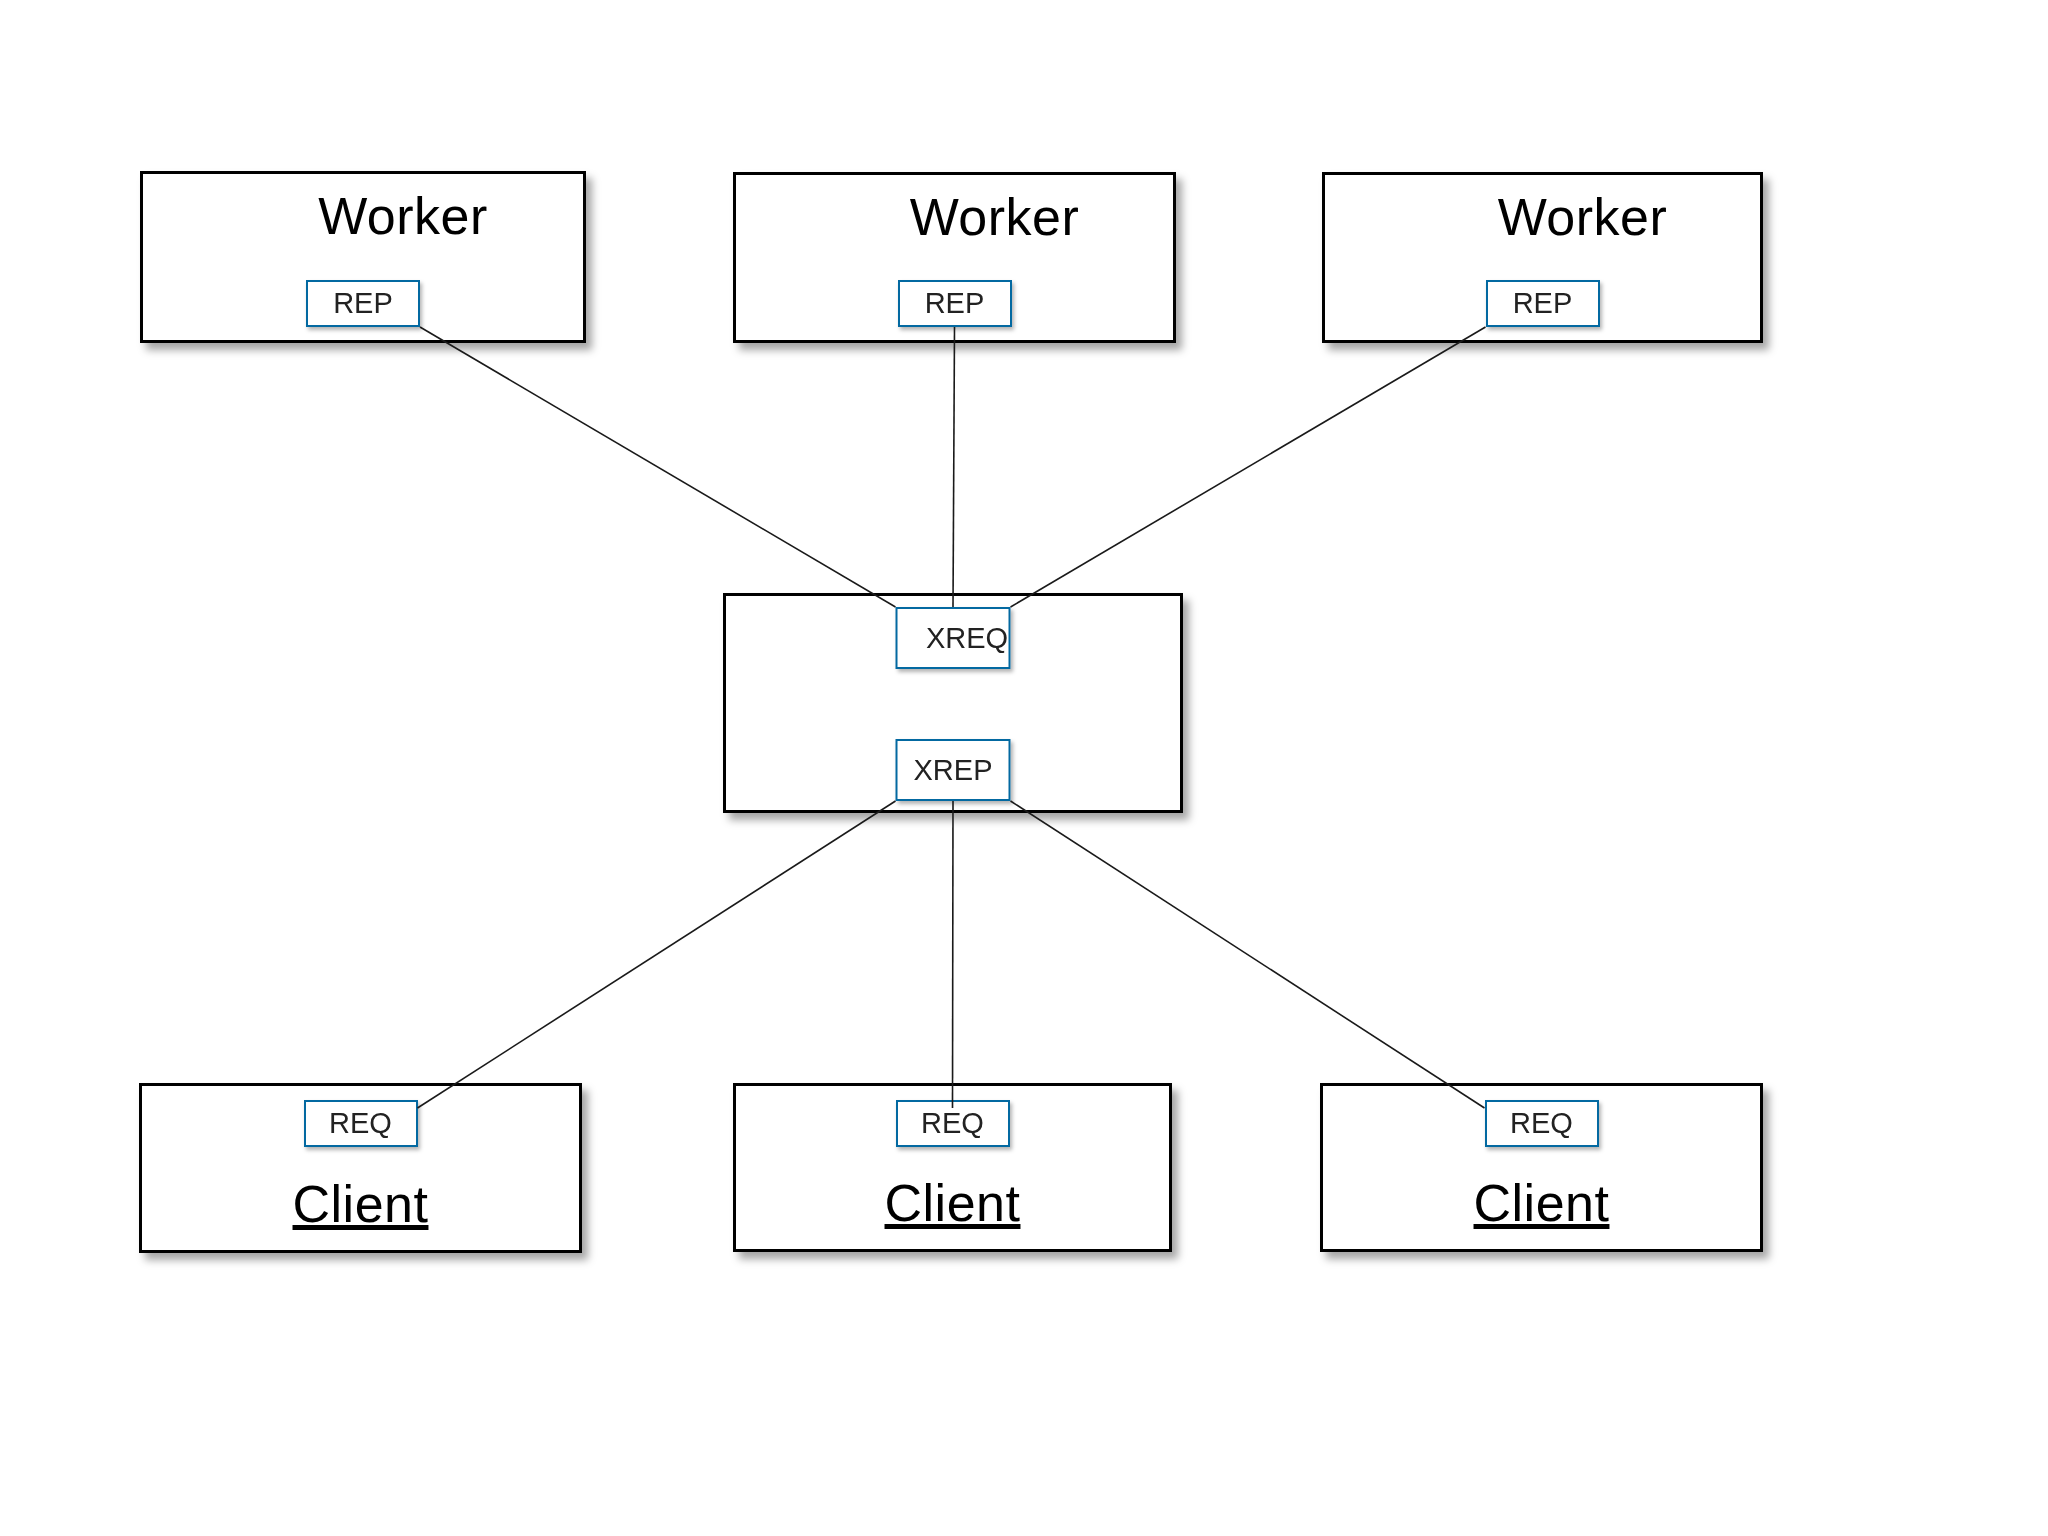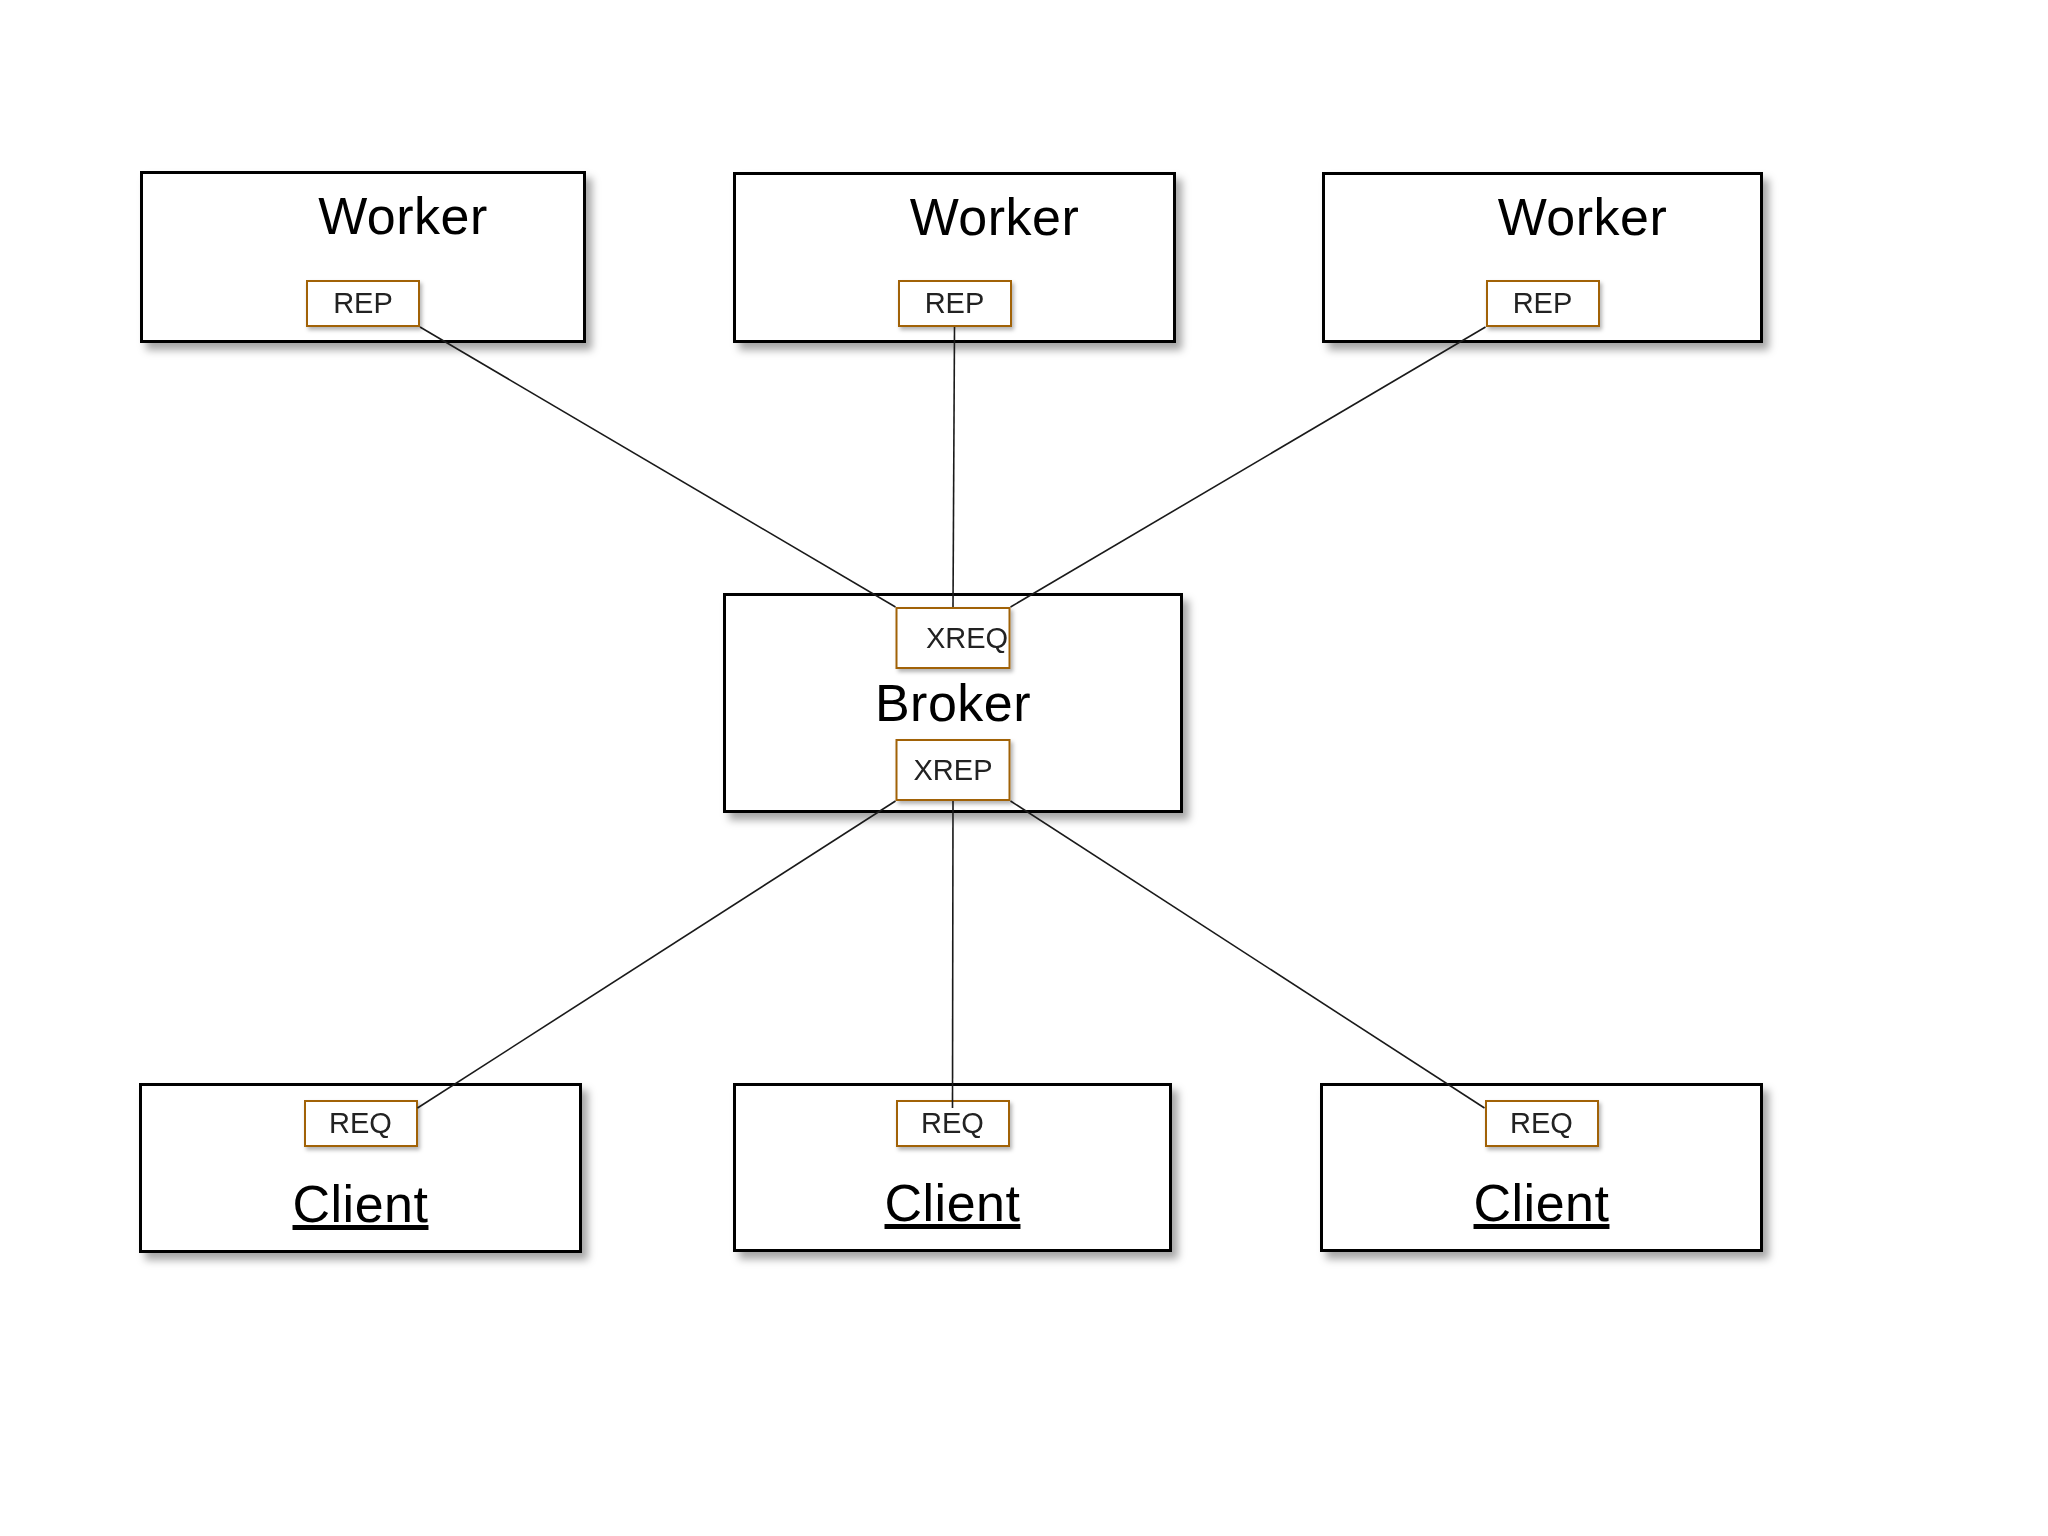--- a/index.html
+++ b/index.html
@@ -32,21 +32,21 @@
     letter-spacing: 0.5px;
   }
   .title-top    { top: 12px; padding-left: 40px; }
   .title-bottom { bottom: 16px; text-decoration: underline; }
   .title-middle { top: 50%; transform: translateY(-50%); }
   .socket {
     position: absolute;
     left: 50%;
     transform: translateX(-50%);
     background: #ffffff;
-    border: 2px solid #a16207;
+    border: 2px solid #0369a1;
     box-sizing: border-box;
     box-shadow: 2px 3px 4px rgba(0,0,0,0.30);
     display: flex;
     align-items: center;
     justify-content: center;
     font-size: 29px;
     color: #222222;
     z-index: 3;
   }
   .socket-small { width: 114px; height: 47px; }
@@ -102,21 +102,20 @@
   <div class="node-title title-top">Worker</div>
   <div class="socket socket-small socket-at-bottom">
     <span>REP</span>
   </div>
 </div>
 
 <div class="node" id="broker">
   <div class="socket socket-large socket-broker-top">
     <span>XREQ</span>
   </div>
-  <div class="node-title title-middle">Broker</div>
   <div class="socket socket-large socket-broker-bottom">
     <span>XREP</span>
   </div>
 </div>
 
 <div class="node" id="client1">
   <div class="socket socket-small socket-at-top">
     <span>REQ</span>
   </div>
   <div class="node-title title-bottom">Client</div>

